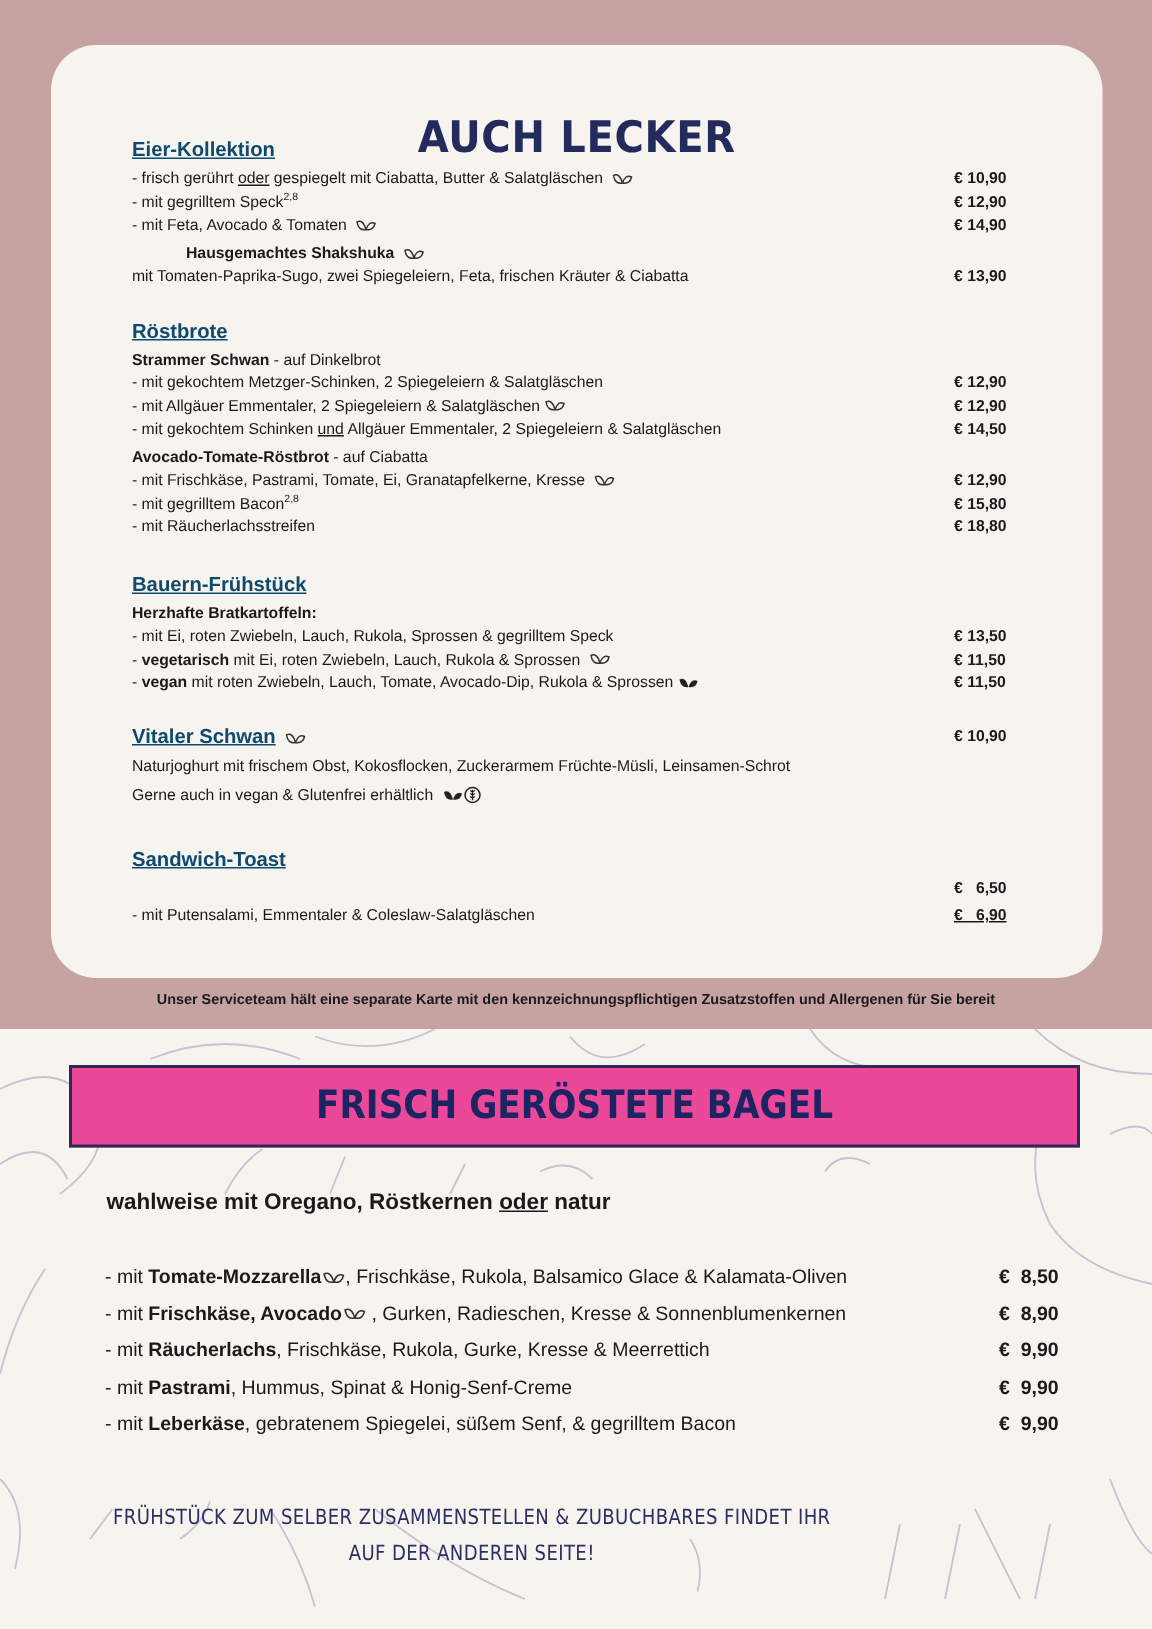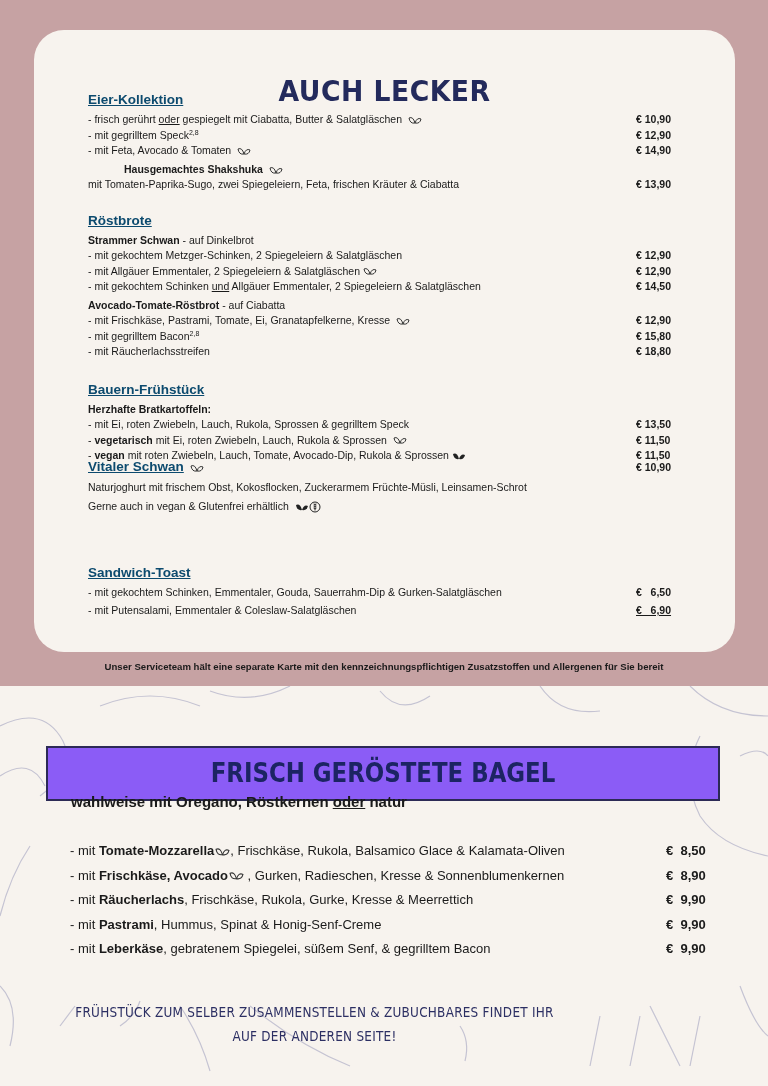--- a/index.html
+++ b/index.html
@@ -42,21 +42,21 @@
   .b { font-weight:bold; }
   sup { font-size:7px; line-height:0; }
   .leaf { display:inline-block; vertical-align:middle; margin-left:3px; }
   .note {
     position:absolute; left:0; top:661px; width:768px; text-align:center;
     font-size:9.6px; font-weight:bold; color:#1a1a1a;
   }
   .deco { position:absolute; left:0; top:686px; width:768px; height:400px; pointer-events:none; }
   .bagel-box {
     position:absolute; left:46px; top:710px; width:670px; height:51px;
-    background:#8b5cf6; border:2px solid #2c2a55;margin-top:36px;
+    background:#ec4899; border:2px solid #2c2a55;
   }
   .bagel-title {
     position:absolute; left:0; top:10px; width:670px; text-align:center;
     font-family:"DejaVu Sans", sans-serif; font-weight:bold; font-size:26px;
     color:#1c2463; transform:scaleX(0.88); letter-spacing:0px;
   }
   .bagel-sub {
     position:absolute; left:71px; top:793px; font-size:15px; font-weight:bold; color:#1a1a1a;
   }
   .bagel-list { position:absolute; left:70px; top:839px; width:650px; }
@@ -171,21 +171,21 @@
     </div>
     <div class="row">
       <span>- </span><span class="b">vegan</span><span> mit roten Zwiebeln, Lauch, Tomate, Avocado-Dip, Rukola &amp; Sprossen</span><svg class="leaf" width="14" height="9" viewBox="0 0 14 9">
           <path d="M1 2 Q5 0 7 7 Q2 8 1 2Z" fill="#222"></path>
           <path d="M13 3 Q9 1 7 7 Q12 8 13 3Z" fill="#222"></path>
         </svg>
       <span class="price">€ 11,50</span>
     </div>
   </div>
 
-  <div class="section" style="top:428px;">
+  <div class="section" style="top:452px;">
     <div class="row" style="height:18px; line-height:18px;">
       <span class="sec-head" style="display:inline;">Vitaler Schwan</span>
       <svg class="leaf" width="14" height="9" viewBox="0 0 14 9">
           <path d="M1 2 Q5 0 7 7 Q2 8 1 2Z" fill="none" stroke="#333" stroke-width="1"></path>
           <path d="M13 3 Q9 1 7 7 Q12 8 13 3Z" fill="none" stroke="#333" stroke-width="1"></path>
         </svg>
       <span class="price">€ 10,90</span>
     </div>
     <div class="row" style="height:19px; line-height:22px;">Naturjoghurt mit frischem Obst, Kokosflocken, Zuckerarmem Früchte-Müsli, Leinsamen-Schrot</div>
     <div class="row" style="height:19px; line-height:22px;">
@@ -196,21 +196,20 @@
         </svg><svg class="leaf" style="margin-left:0" width="12" height="12" viewBox="0 0 12 12">
           <circle cx="6" cy="6" r="5" fill="none" stroke="#222" stroke-width="1"></circle>
           <path d="M6 2.5 V9.5 M6 4 L4.5 3 M6 4 L7.5 3 M6 6 L4.5 5 M6 6 L7.5 5 M6 8 L4.5 7 M6 8 L7.5 7" stroke="#222" stroke-width="0.9"></path>
         </svg>
     </div>
   </div>
 
   <div class="section" style="top:534px;">
     <div class="sec-head">Sandwich-Toast</div>
     <div class="row" style="height:18px; line-height:20px;">
-      <span>- mit gekochtem Schinken, Emmentaler, Gouda, Sauerrahm-Dip &amp;  Gurken-Salatgläschen</span>
       <span class="price" style="white-space:pre;">€   6,50</span>
     </div>
     <div class="row" style="height:18px; line-height:20px;">
       <span>- mit Putensalami, Emmentaler &amp;  Coleslaw-Salatgläschen</span>
       <span class="price" style="white-space:pre;text-decoration:underline;">€   6,90</span>
     </div>
   </div>
 </div>
 
 <div class="note">Unser Serviceteam hält eine separate Karte mit den kennzeichnungspflichtigen Zusatzstoffen und Allergenen für Sie bereit</div>

